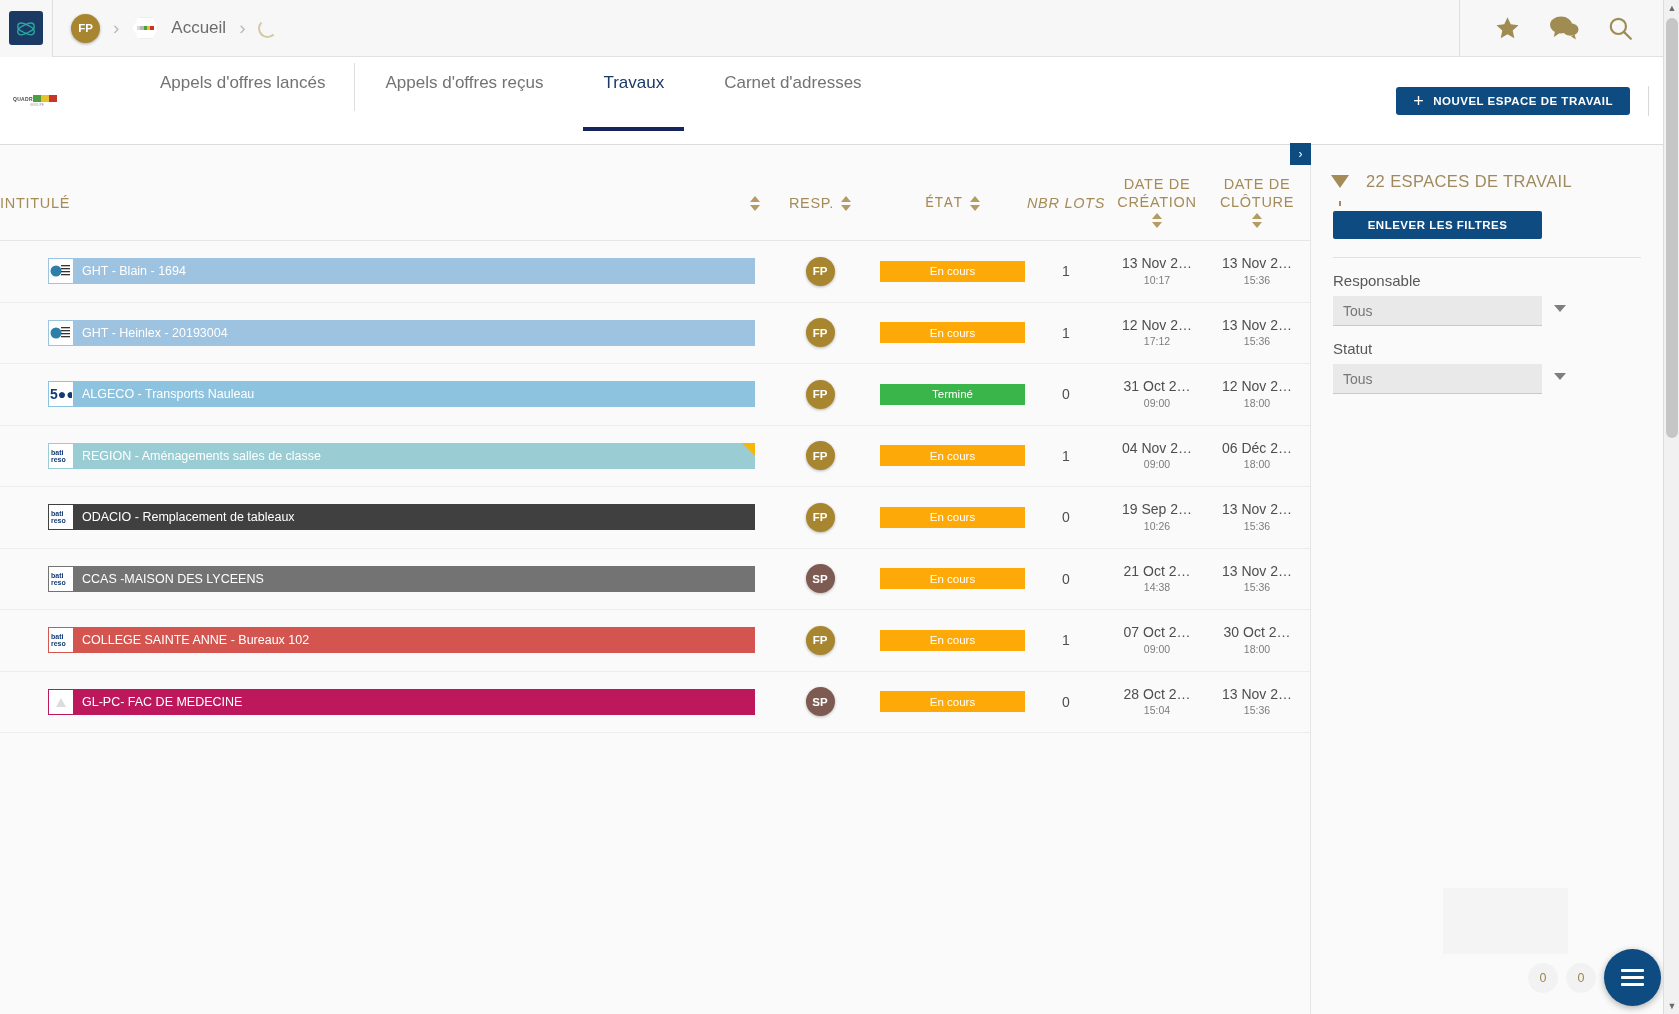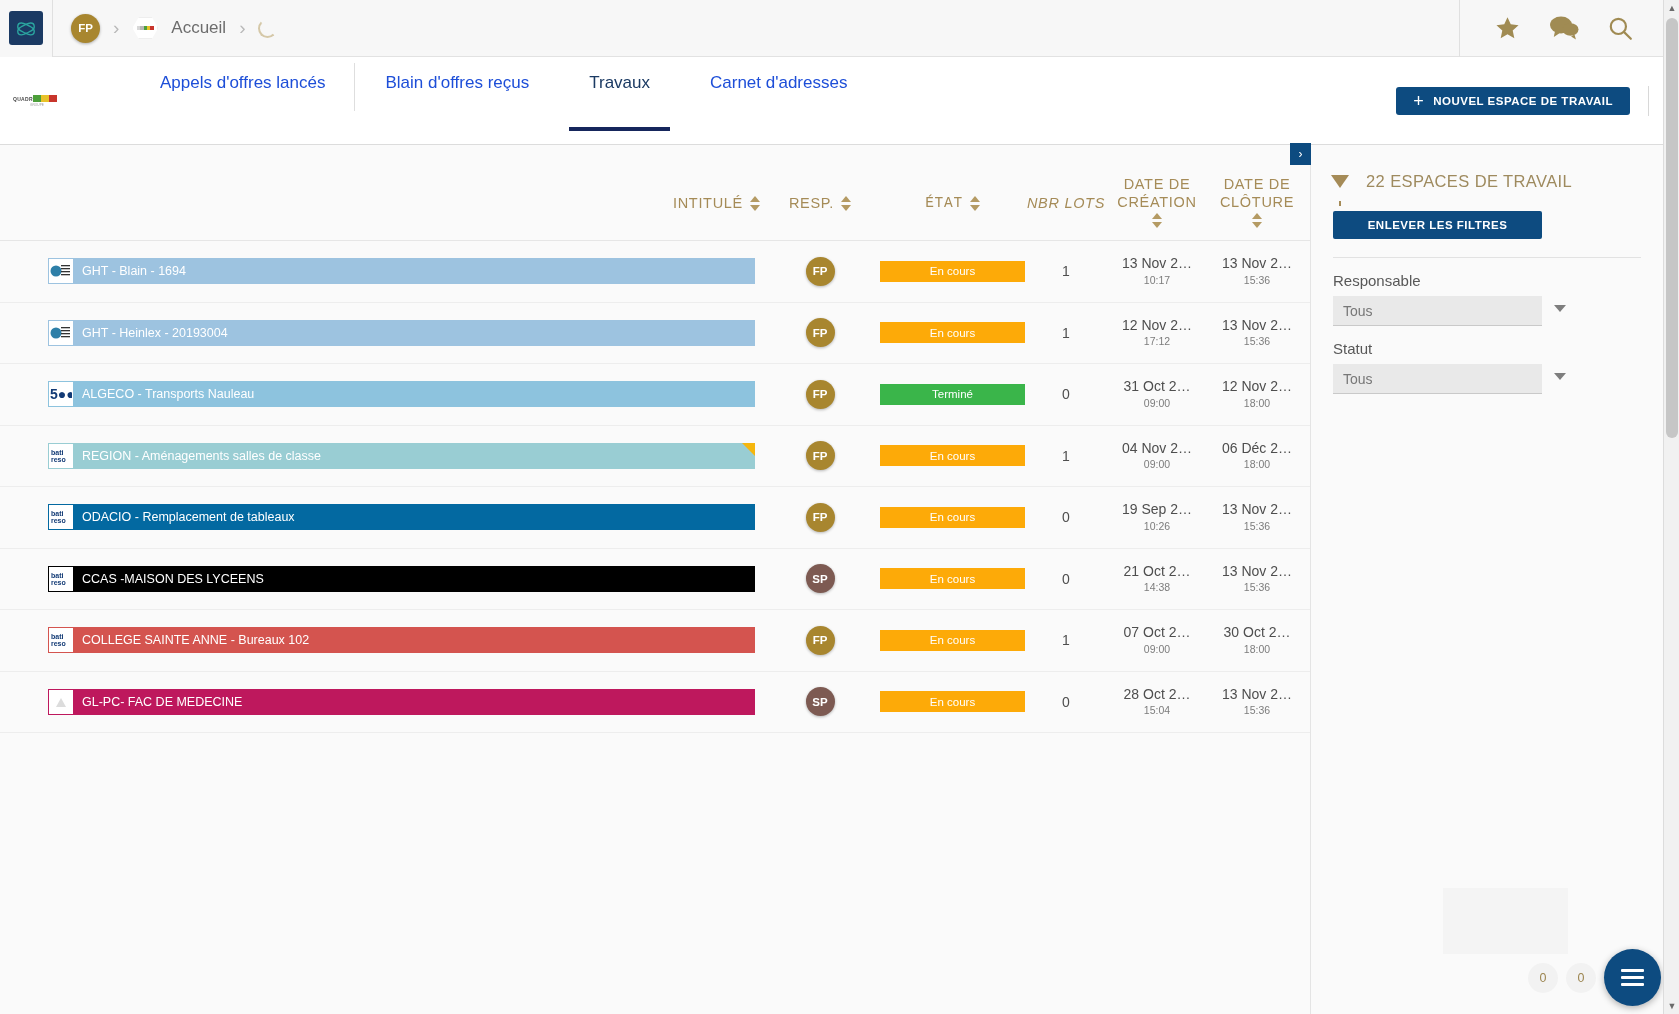--- a/index.html
+++ b/index.html
@@ -63,21 +63,21 @@
     position: absolute; left: 13px; top: 36px; width: 48px; height: 16px;
     display: flex; flex-direction: column; justify-content: center;
   }
   .bm-row { display: flex; align-items: center; font-size: 5px; letter-spacing: .3px; }
   .bm-row b { color: #4a4a4a; font-weight: bold; }
   .bm-row span { display: inline-block; width: 8px; height: 7px; }
   .bm-sub { font-size: 3.2px; color: #999; text-align: center; margin-top: 1px; }
   .tabs { display: flex; align-items: flex-start; margin-left: 130px; height: 88px; }
   .tab {
     position: relative; padding: 16px 30px 0 30px; height: 58px;
-    font-size: 17px; color: #1d4ed8; cursor: pointer; white-space: nowrap;
+    font-size: 17px; color: #737373; cursor: pointer; white-space: nowrap;
   }
   .tab.sep-right::after {
     content: ""; position: absolute; right: 0; top: 6px; width: 1px; height: 48px; background: #dedede;
   }
   .tab.active { color: #1b3a63; }
   .tab.active .underline {
     position: absolute; left: 10px; right: 10px; bottom: -16px; height: 4px; background: #16265c;
   }
   .newws-wrap {
     margin-left: auto; display: flex; align-items: center; height: 88px; padding-right: 14px;
@@ -98,21 +98,21 @@
   .thead {
     display: flex; align-items: flex-end; height: 96px;
     border-bottom: 1px solid #e6e6e6; background: #fafafa;
   }
   .th {
     color: #a58b57; font-size: 14.5px; letter-spacing: .7px;
     display: flex; align-items: center; justify-content: center; gap: 7px;
     padding-bottom: 28px; text-align: center; line-height: 1.15;
   }
   .th.stacked { flex-direction: column; gap: 2px; padding-bottom: 12px; }
-  .th-c-intitule { width: 760px; justify-content: flex-end; }
+  .th-c-intitule { width: 760px; justify-content: space-between; }
   .th-c-resp { width: 120px; }
   .th-c-etat { width: 145px; font-family: Liberation Mono, monospace; }
   .th-c-lots { width: 82px; font-style: italic; }
   .th-c-crea { width: 100px; }
   .th-c-clot { width: 100px; }
   .sortarrows { display: flex; flex-direction: column; gap: 3px; }
   .ar-up { width: 0; height: 0; border-left: 5px solid transparent; border-right: 5px solid transparent; border-bottom: 6px solid #b49a63; }
   .ar-dn { width: 0; height: 0; border-left: 5px solid transparent; border-right: 5px solid transparent; border-top: 6px solid #b49a63; }
 
   .row {
@@ -288,21 +288,21 @@
           <span style="background:#c8352c"></span>
       </div>
       <div class="bm-sub">GROUPE</div>
     </div>
 
     <div class="tabs">
       <div class="tab sep-right">
         <span>Appels d'offres lancés</span>
       </div>
       <div class="tab">
-        <span>Blain d'offres reçus</span>
+        <span>Appels d'offres reçus</span>
       </div>
       <div class="tab active">
         <span>Travaux</span>
         <div class="underline"></div>
       </div>
       <div class="tab">
         <span>Carnet d'adresses</span>
       </div>
     </div>
 
@@ -453,21 +453,21 @@
           </div>
           <div class="cell-etat">
             <div class="badge" style="background:#fdaa08">En cours</div>
           </div>
           <div class="cell-lots">1</div>
           <div class="cell-date"><span>04 Nov 2…</span><span class="tm">09:00</span></div>
           <div class="cell-date"><span>06 Déc 2…</span><span class="tm">18:00</span></div>
         </div>
         <div class="row">
           <div class="cell-title">
-            <div class="pill" style="background:#0369a1">
+            <div class="pill" style="background:#404040">
               <div class="pill-logo">
                 <svg width="22" height="18" viewBox="0 0 22 18">
                   <text x="1" y="8" font-size="7" font-weight="bold" fill="#123a75" font-family="Liberation Sans, sans-serif">bati</text>
                   <text x="1" y="15" font-size="7" font-weight="bold" fill="#123a75" font-family="Liberation Sans, sans-serif">reso</text>
                 </svg>
               </div>
               <span class="pill-label">ODACIO - Remplacement de tableaux</span>
             </div>
           </div>
           <div class="cell-resp">
@@ -475,21 +475,21 @@
           </div>
           <div class="cell-etat">
             <div class="badge" style="background:#fdaa08">En cours</div>
           </div>
           <div class="cell-lots">0</div>
           <div class="cell-date"><span>19 Sep 2…</span><span class="tm">10:26</span></div>
           <div class="cell-date"><span>13 Nov 2…</span><span class="tm">15:36</span></div>
         </div>
         <div class="row">
           <div class="cell-title">
-            <div class="pill" style="background:#000000">
+            <div class="pill" style="background:#737373">
               <div class="pill-logo">
                 <svg width="22" height="18" viewBox="0 0 22 18">
                   <text x="1" y="8" font-size="7" font-weight="bold" fill="#123a75" font-family="Liberation Sans, sans-serif">bati</text>
                   <text x="1" y="15" font-size="7" font-weight="bold" fill="#123a75" font-family="Liberation Sans, sans-serif">reso</text>
                 </svg>
               </div>
               <span class="pill-label">CCAS -MAISON DES LYCEENS</span>
             </div>
           </div>
           <div class="cell-resp">

